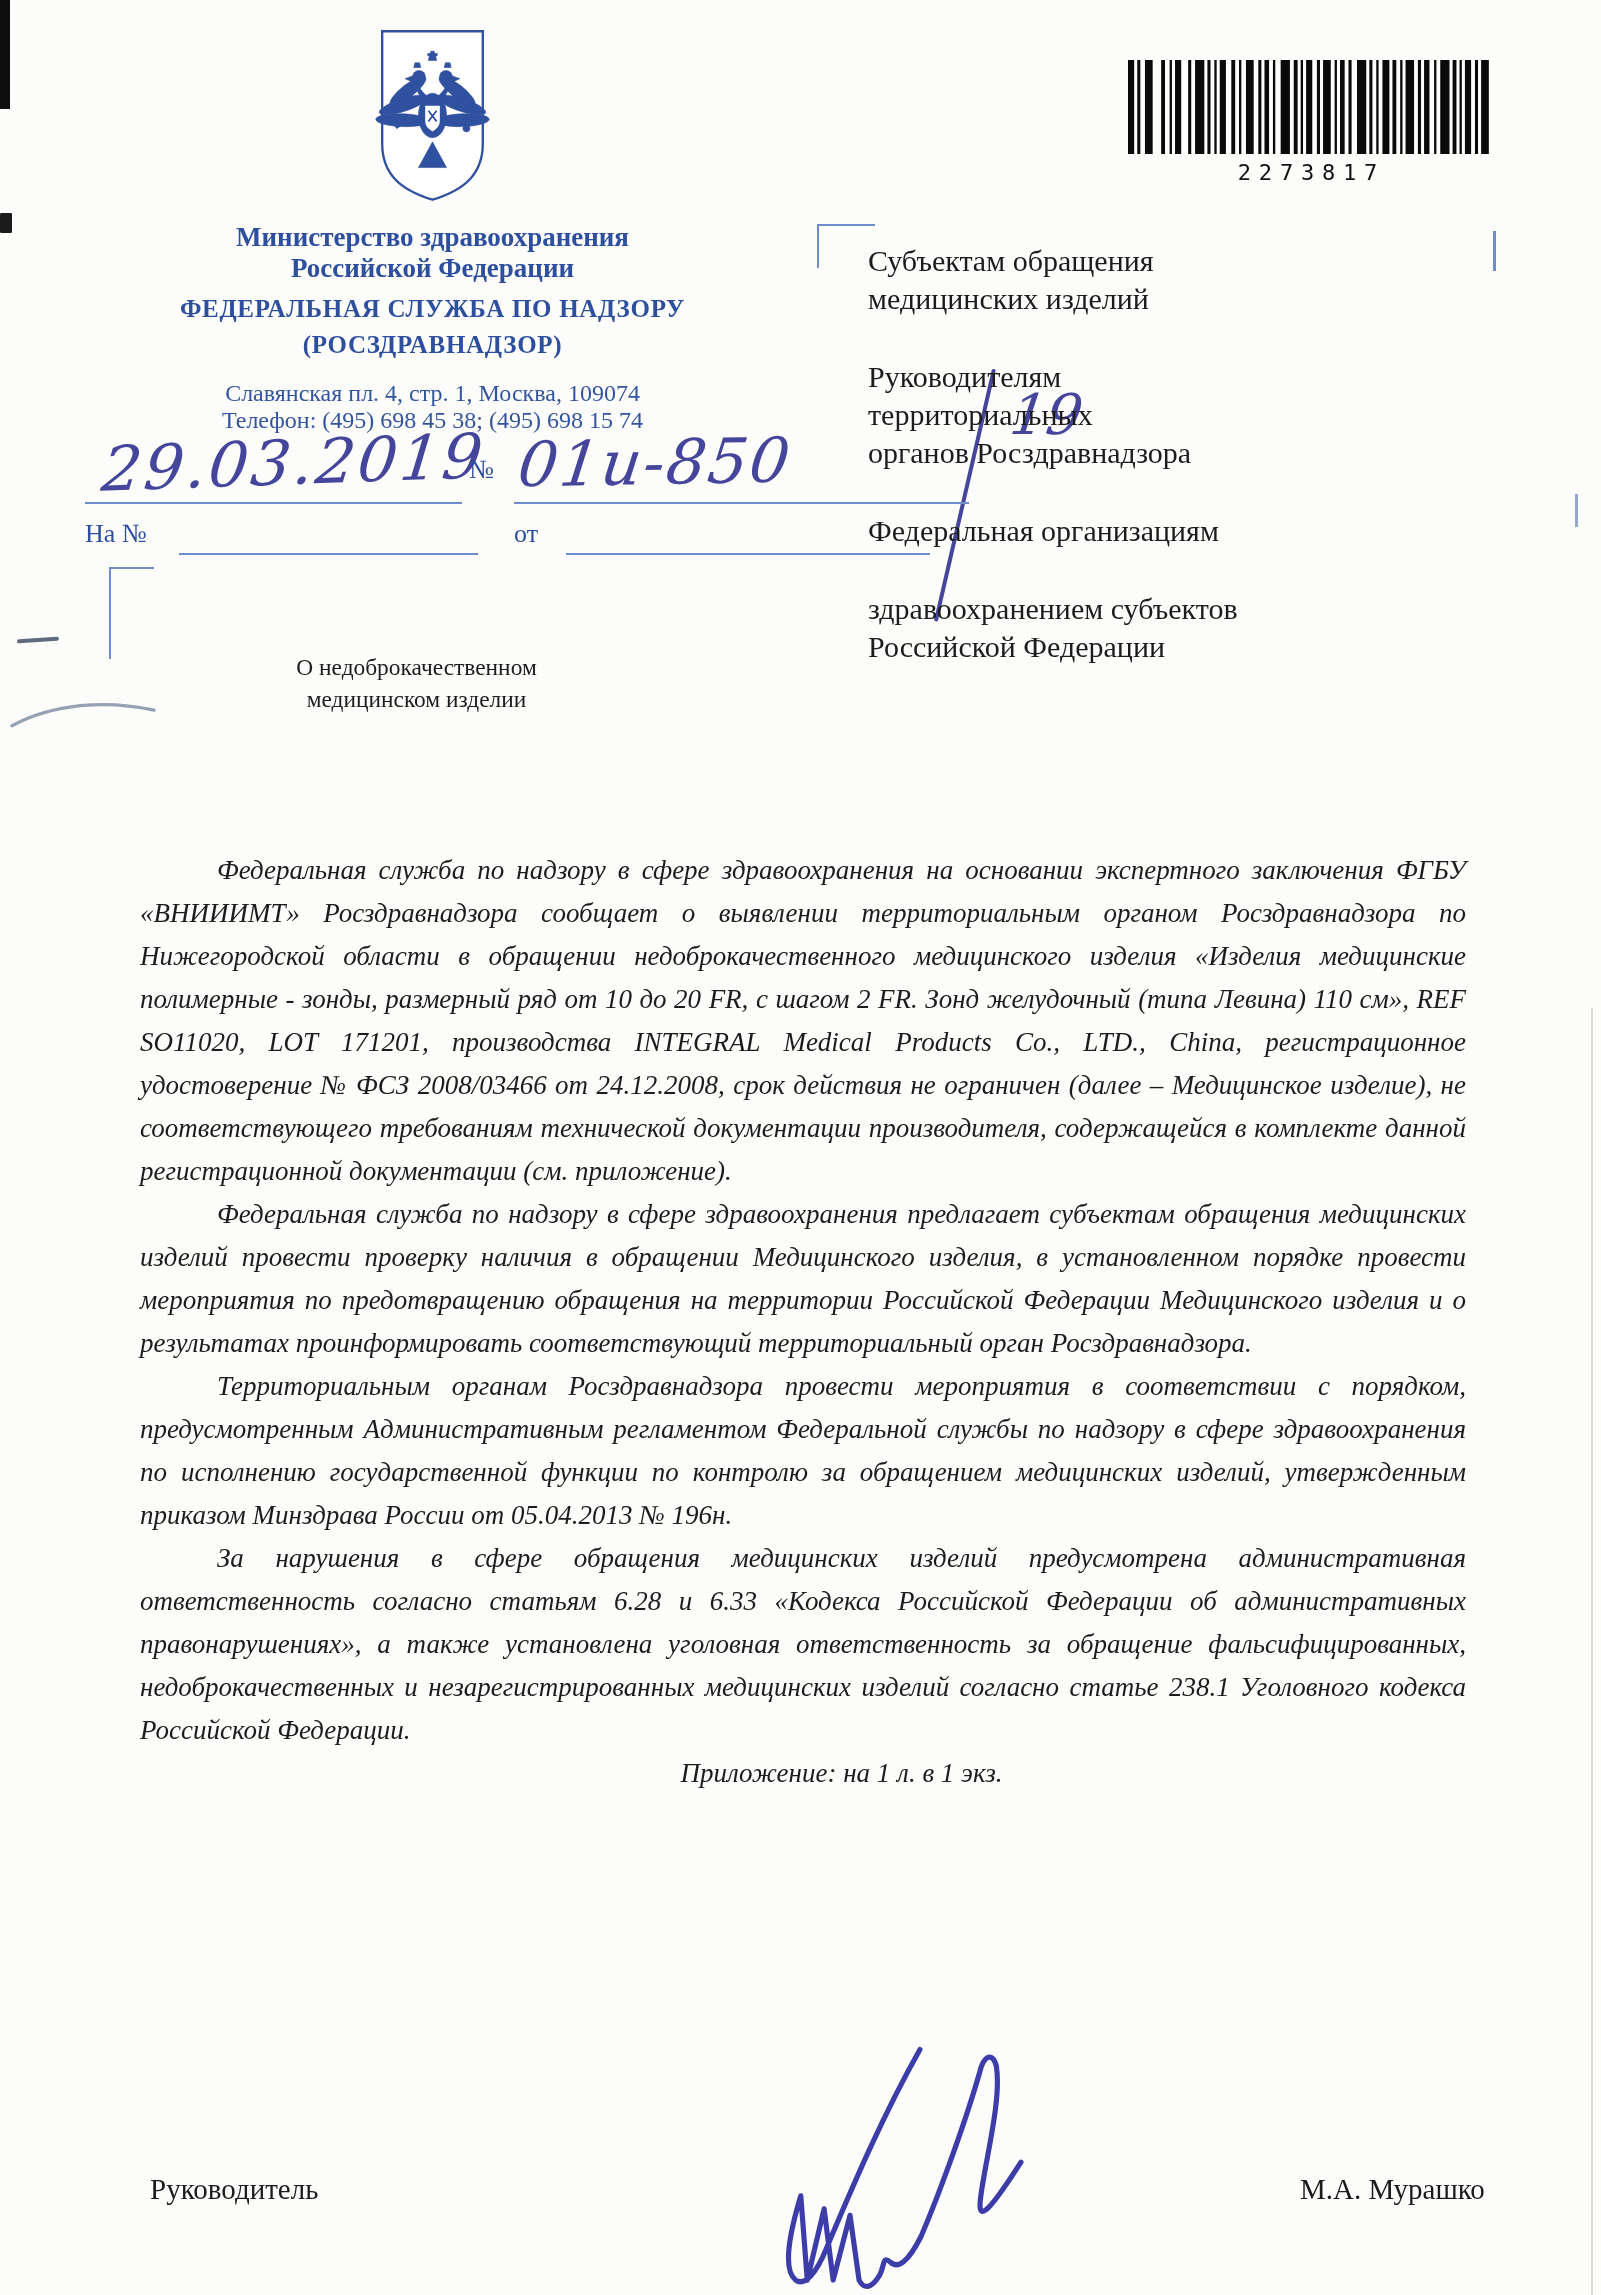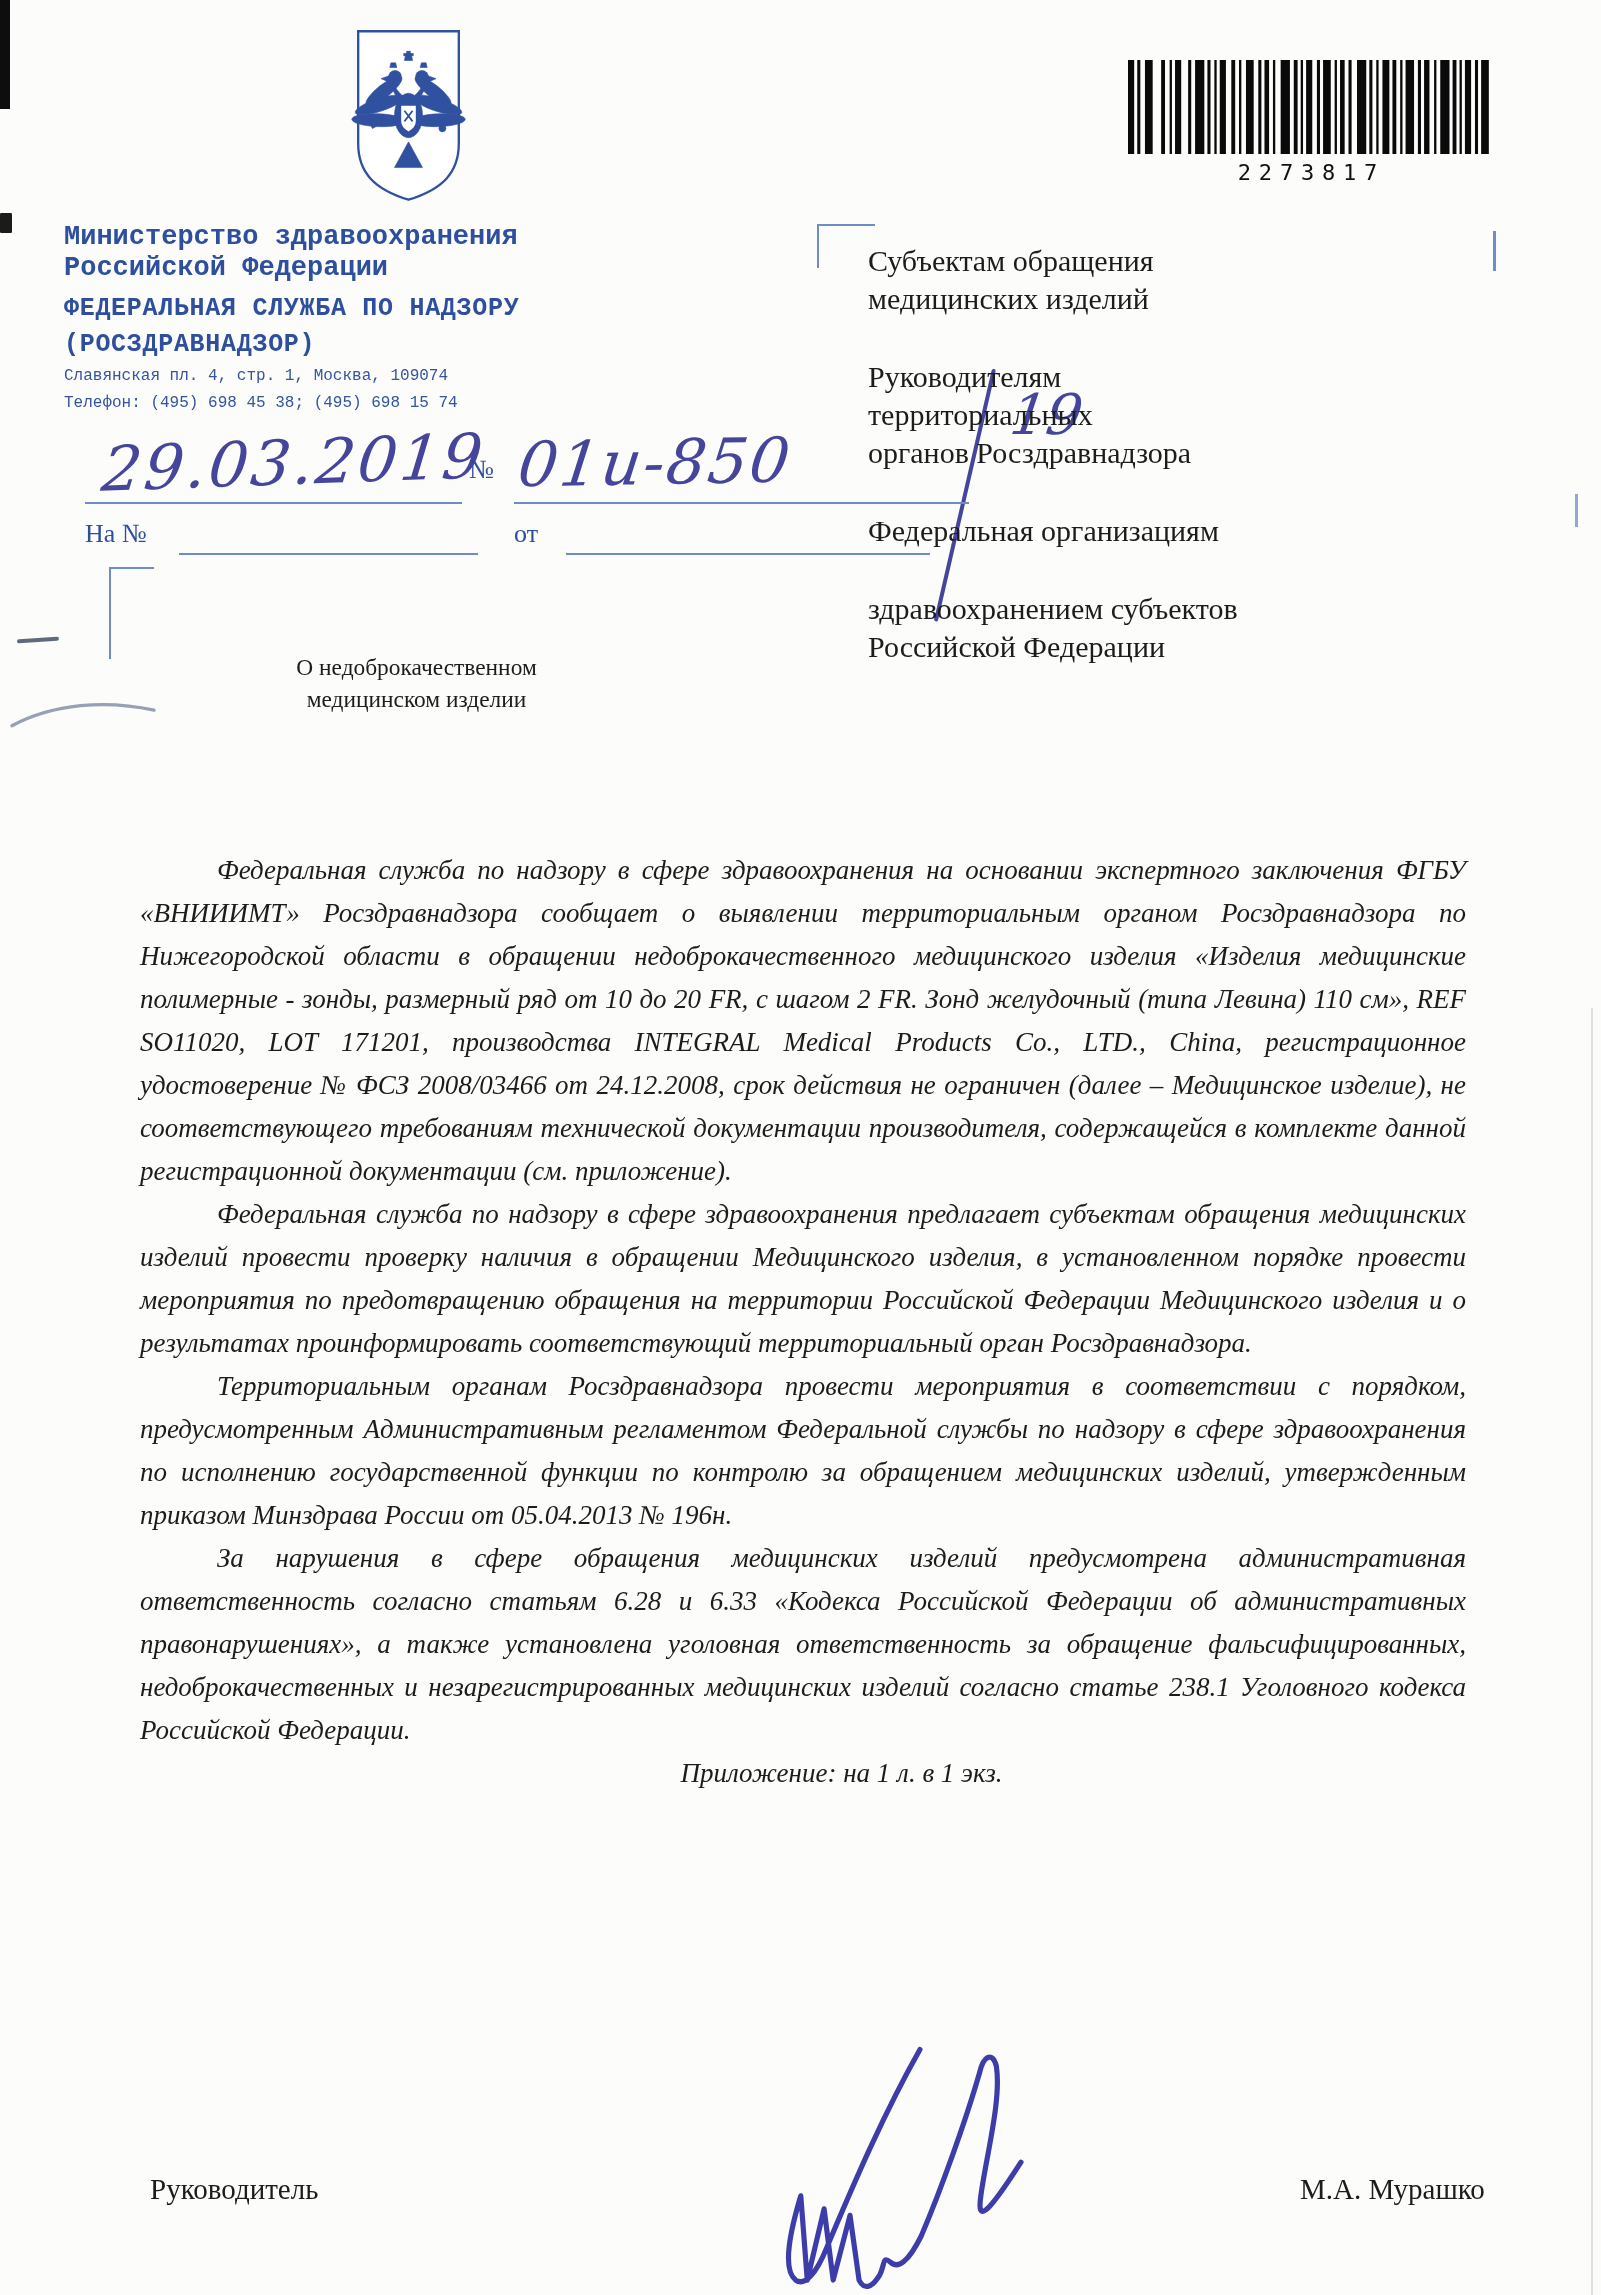--- a/index.html
+++ b/index.html
@@ -6,25 +6,25 @@
   .page{position:relative;width:1601px;height:2295px;background:#fcfcfa;overflow:hidden;
         font-family:"Liberation Serif", serif;color:#1c1c1c;}
   
   .art-strip{position:absolute;left:0;top:0;width:10.4px;height:109px;background:#0e0e0e;}
   .art-tick{position:absolute;left:0;top:213px;width:11.7px;height:19.5px;background:#1b1b1b;border-radius:1.3px;}
   .art-dash{position:absolute;left:17px;top:638px;width:42px;height:3.9px;background:#5f6a7d;transform:rotate(-4deg);border-radius:2px;}
   .art-swoosh{position:absolute;left:7.8px;top:693px;}
   .art-edge{position:absolute;left:1591px;top:1008px;width:2px;height:1288px;background:#dededa;}
   .art-bluetick{position:absolute;left:1575px;top:494px;width:2.6px;height:32.5px;background:#5b79b8;opacity:.65;}
   
-  .lh{position:absolute;left:64px;top:18px;width:689px;color:#2e4f9e;font-family:Liberation Mono, monospace;}
+  .lh{position:absolute;left:88px;top:18px;width:689px;text-align:center;color:#2e4f9e;}
   .emblem{margin:0 auto;display:block;}
   .ministry{margin-top:9px;font-weight:bold;font-size:27px;line-height:31px;}
   .service{margin-top:6.5px;font-weight:bold;font-size:25px;line-height:36px;letter-spacing:0.7px;}
-  .addr{font-size:16px;line-height:27px;color:#33549f;}
+  .addr{margin-top:17px;font-size:24px;line-height:27px;color:#33549f;}
   
   .ref{position:absolute;left:85px;top:364px;width:1073px;height:273px;}
   .hand{font-family:"DejaVu Serif", serif;font-style:italic;color:#45459c;}
   .hand-date{position:absolute;left:18px;top:62px;font-size:62px;transform:skewX(-8deg) rotate(-2deg);letter-spacing:2.6px;}
   .hand-num{position:absolute;left:434px;top:62px;font-size:62px;transform:skewX(-8deg) rotate(-1deg);letter-spacing:2px;}
   .hand-suffix{position:absolute;left:926px;top:18px;font-size:56px;transform:skewX(-8deg);}
   .hand-slash{position:absolute;left:907px;top:5.2px;width:3.9px;height:259px;background:#45459c;border-radius:2px;
               transform:rotate(13deg);transform-origin:top center;}
   .no-sign{position:absolute;left:384px;top:91px;font-size:26px;color:#2e4f9e;font-style:normal;}
   .u-line{position:absolute;height:0;border-bottom:2px solid #6d8cc9;}

